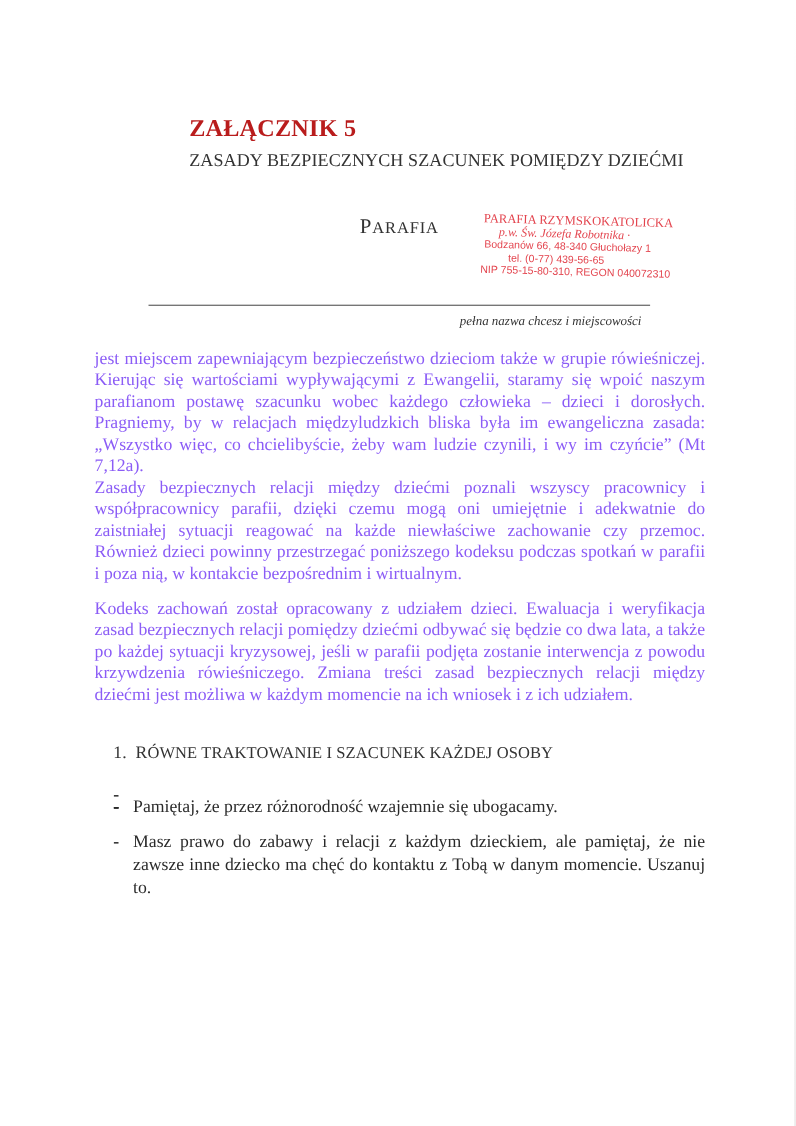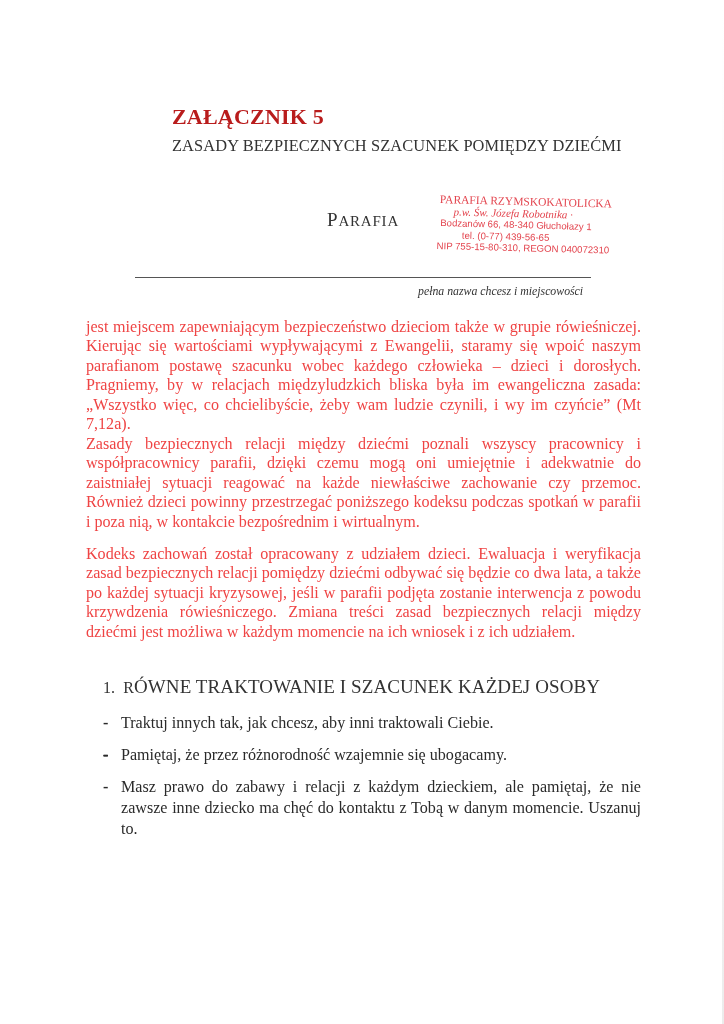--- a/index.html
+++ b/index.html
@@ -36,21 +36,21 @@
       position: absolute;
       left: 172px;
       top: 136px;
       font-size: 16.4px;
       color: #333;
       letter-spacing: 0.1px;
     }
     .parish-label {
       position: absolute;
       left: 327px;
-      top: 209px;
+      top: 196px;
       font-size: 19px;
       color: #333;
       letter-spacing: 0.8px;
     }
     .parish-label .small {
       font-size: 15px;
     }
     .stamp {
       position: absolute;
       left: 438px;
@@ -84,36 +84,36 @@
       font-style: italic;
       color: #333;
     }
     .para {
       position: absolute;
       left: 86px;
       width: 555px;
       font-size: 16.1px;
       line-height: 19.4px;
       text-align: justify;
-      color: #ef4444;
+      color: #8b5cf6;
     }
     .p1 { top: 317px; }
     .p2 { top: 434px; }
     .p3 { top: 544px; }
     .section-heading {
       position: absolute;
       left: 103px;
       top: 676px;
       font-size: 16px;
       color: #333;
       letter-spacing: 0.1px;
     }
     .section-heading .num { margin-right: 8px; }
     .section-heading .cap { font-size: 16px; }
-    .section-heading .sc { font-size: 19px; margin-top: 13px; }
+    .section-heading .sc { font-size: 15px; margin-top: 13px; }
     .rules {
       position: absolute;
       left: 103px;
       top: 712px;
       width: 538px;
       margin: 0;
       padding: 0;
       list-style: none;
     }
     .rule {
@@ -155,18 +155,18 @@
 
 <p class="para p1" style="margin:0">jest miejscem zapewniającym bezpieczeństwo dzieciom także w grupie rówieśniczej. Kierując się wartościami wypływającymi z Ewangelii, staramy się wpoić naszym parafianom postawę szacunku wobec każdego człowieka – dzieci i dorosłych. Pragniemy, by w relacjach międzyludzkich bliska była im ewangeliczna zasada: „Wszystko więc, co chcielibyście, żeby wam ludzie czynili, i wy im czyńcie” (Mt 7,12a).</p>
 <p class="para p2" style="margin:0">Zasady bezpiecznych relacji między dziećmi poznali wszyscy pracownicy i współpracownicy parafii, dzięki czemu mogą oni umiejętnie i adekwatnie do zaistniałej sytuacji reagować na każde niewłaściwe zachowanie czy przemoc. Również dzieci powinny przestrzegać poniższego kodeksu podczas spotkań w parafii i poza nią, w kontakcie bezpośrednim i wirtualnym.</p>
 <p class="para p3" style="margin:0">Kodeks zachowań został opracowany z udziałem dzieci. Ewaluacja i weryfikacja zasad bezpiecznych relacji pomiędzy dziećmi odbywać się będzie co dwa lata, a także po każdej sytuacji kryzysowej, jeśli w parafii podjęta zostanie interwencja z powodu krzywdzenia rówieśniczego. Zmiana treści zasad bezpiecznych relacji między dziećmi jest możliwa w każdym momencie na ich wniosek i z ich udziałem.</p>
 
 <div class="section-heading">
   <span class="num">1.</span><span class="cap">R</span><span class="sc">ÓWNE TRAKTOWANIE I SZACUNEK KAŻDEJ OSOBY</span>
 </div>
 
 <ul class="rules">
-  <li class="rule"><span class="dash">-</span><span>Traktuj innych tak, jak chcesz, aby inni traktowali Ciebie.</span></li>
+  <li class="rule"><span class="dash">-</span></li>
   <li class="rule"><span class="dash">-</span></li>
   <li class="rule"><span class="dash">-</span></li>
   <li class="rule"><span class="dash">-</span><span>Pamiętaj, że przez różnorodność wzajemnie się ubogacamy.</span></li>
   <li class="rule"><span class="dash">-</span><span>Masz prawo do zabawy i relacji z każdym dzieckiem, ale pamiętaj, że nie zawsze inne dziecko ma chęć do kontaktu z Tobą w danym momencie. Uszanuj to.</span></li>
 </ul>
 
 </body></html>

